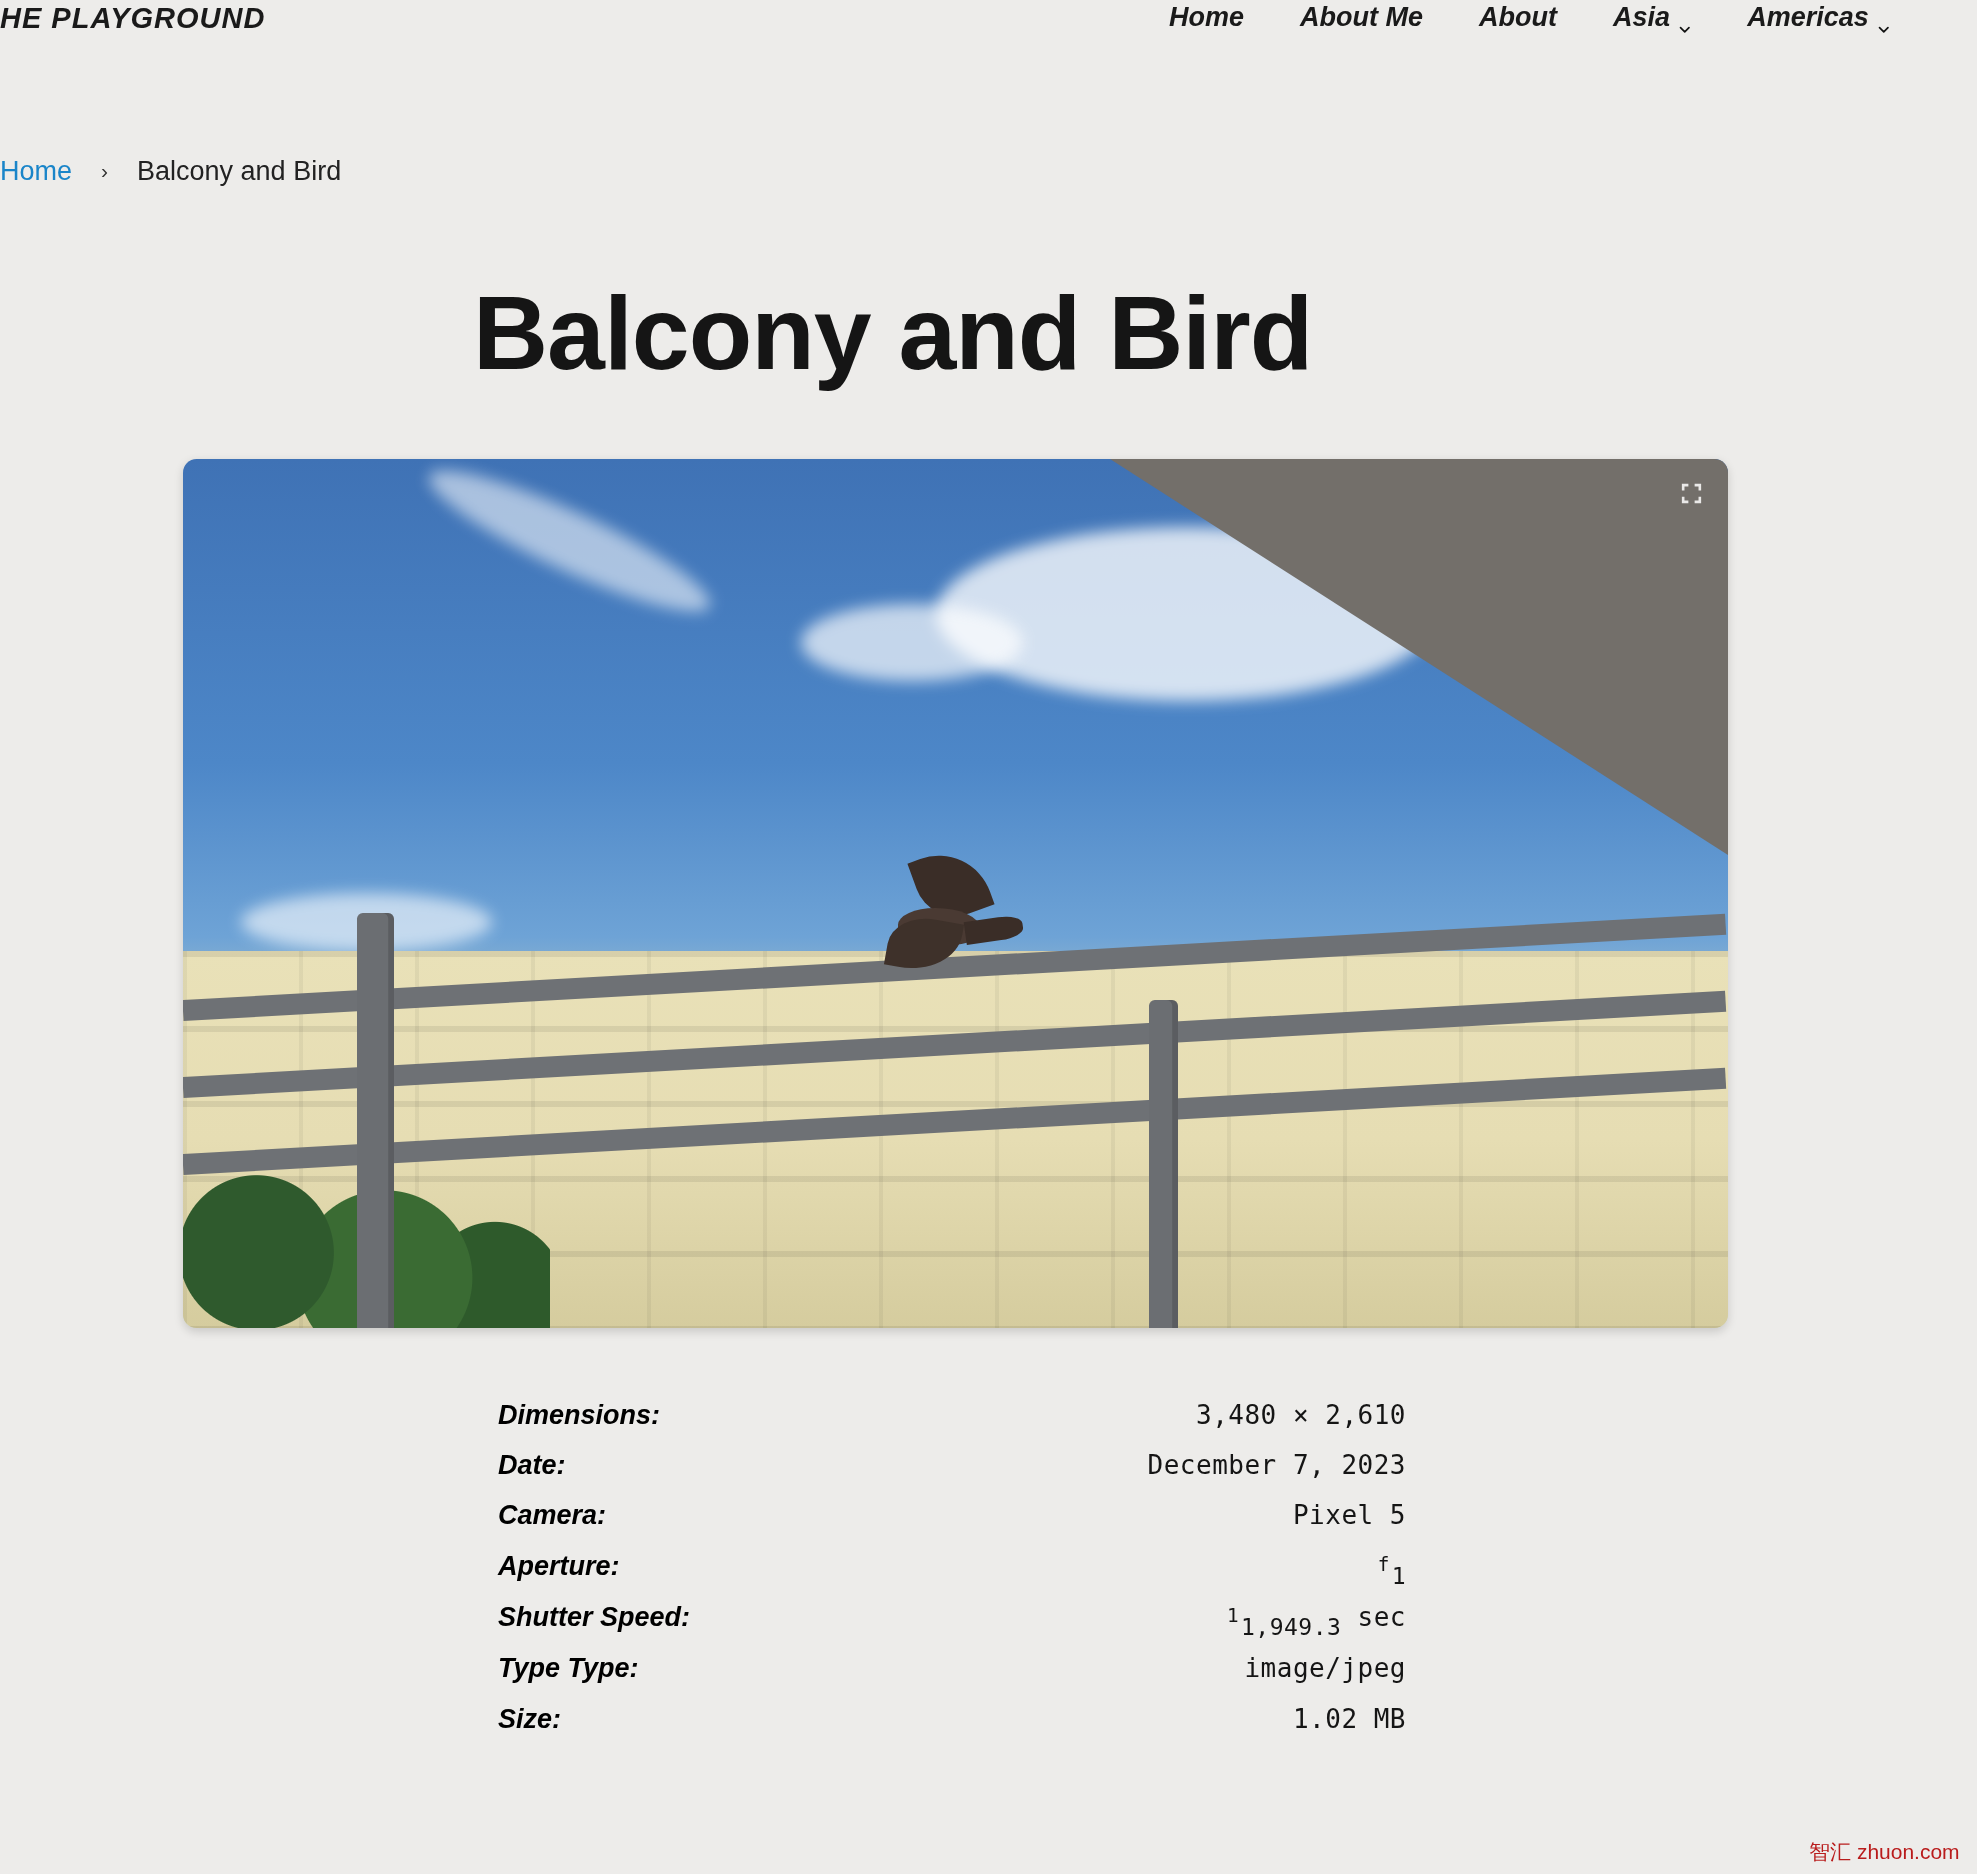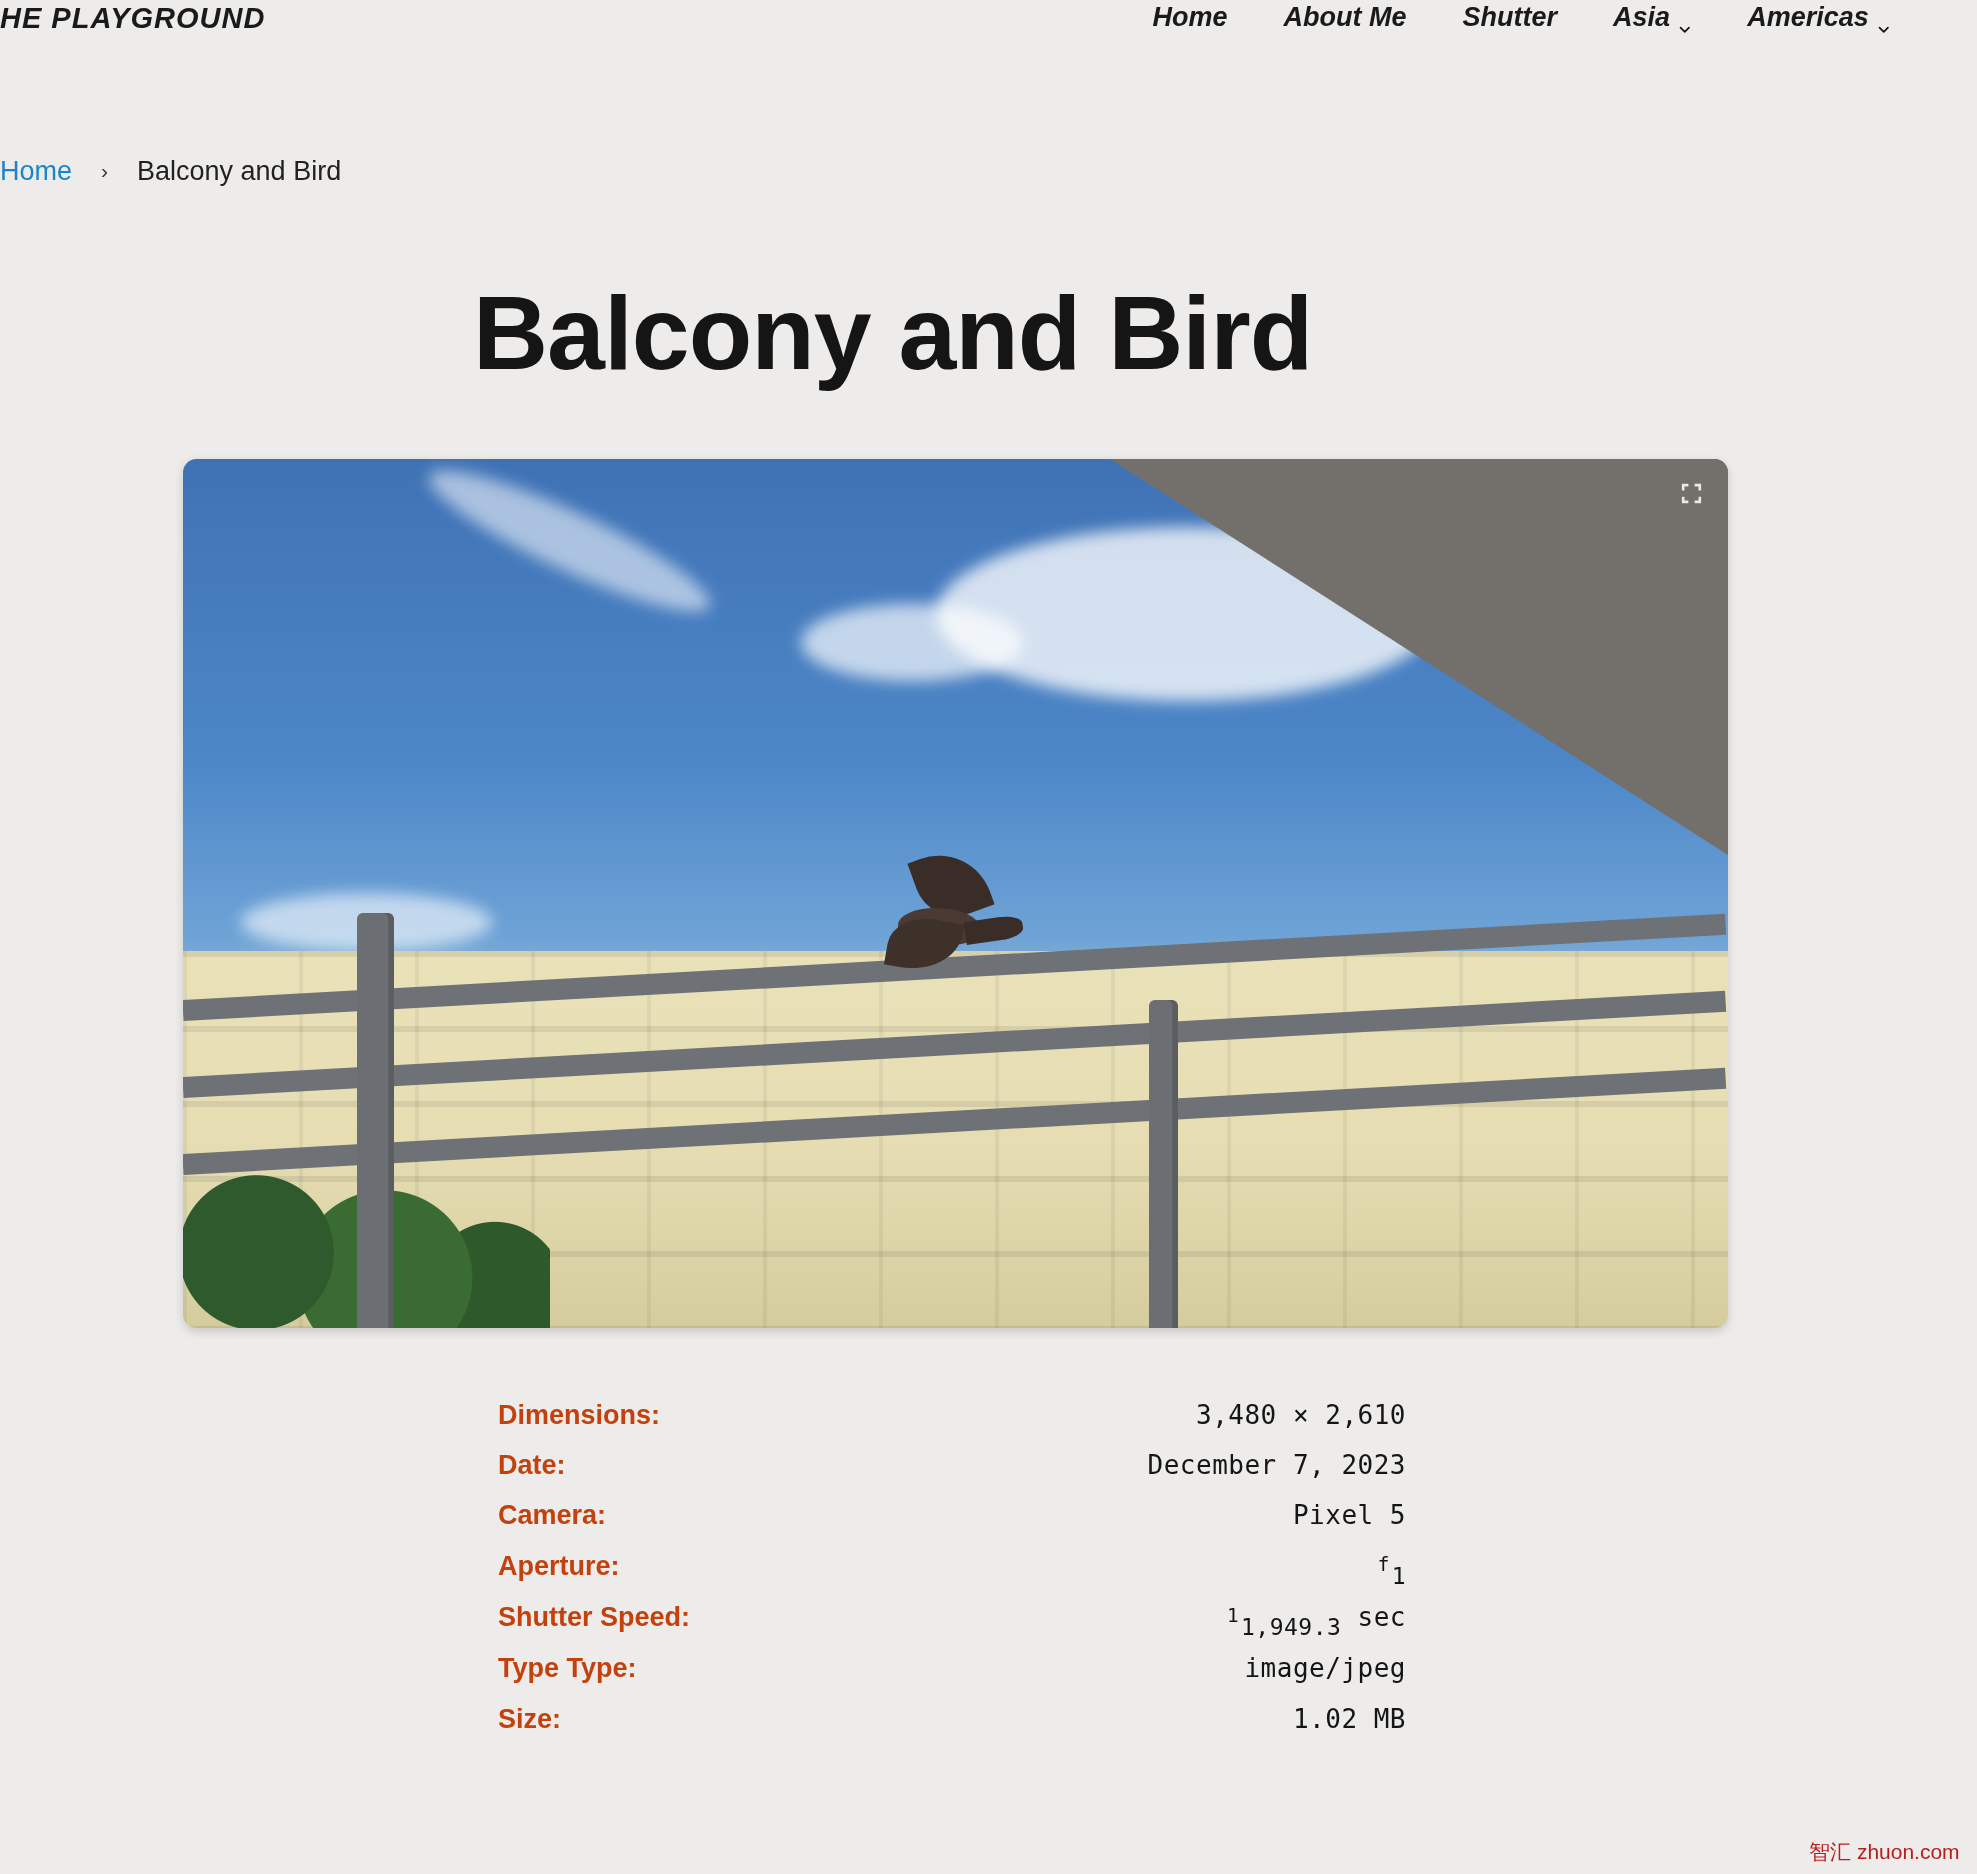--- a/index.html
+++ b/index.html
@@ -131,38 +131,38 @@
   }
   .fullscreen-btn svg{ width:25px; height:25px; stroke:#fff; stroke-width:2.5; fill:none;}
   .meta{
     margin: 62px 0 0 498px;
     width: 908px;
   }
   .meta-row{
     display:flex; justify-content:space-between; align-items:baseline;
     padding: 9.7px 0;
   }
-  .meta-label{ font-size:27px; font-weight:700; color:#c2410c;}
+  .meta-label{ font-size:27px; font-weight:700; color:#000000;font-style:italic;}
   .meta-value{ font-family: ui-monospace, "SF Mono", Menlo, Consolas, monospace; font-size:26px; letter-spacing:0.5px; color:#151515;}
   .frac{ display:inline-flex; align-items:flex-start; font-family: ui-monospace, Menlo, monospace;}
   .frac .num{ font-size:19.3px; position:relative; top:-3.9px; padding-right:1.9px;}
   .frac .den{ font-size:23px; position:relative; top:5.8px;}
   .watermark{
     position:absolute; bottom:7.7px; right:17.4px; color:#b91c1c; font-size:21px;
   }
 </style>
 </head>
 <body>
 
 <div class="topbar">
   <div class="brand">HE PLAYGROUND</div>
   <nav class="nav">
     <div class="nav-item">Home</div>
     <div class="nav-item">About Me</div>
-    <div class="nav-item">Shutter</div>
+    <div class="nav-item">About</div>
     <div class="nav-item">
       <span>Asia</span>
       <span class="chev">
         <svg viewBox="0 0 16 16">
             <path d="M3 5.5 L8 10.5 L13 5.5" stroke="#111" stroke-width="2" fill="none" stroke-linecap="round" stroke-linejoin="round"></path>
           </svg>
       </span>
     </div>
     <div class="nav-item">
       <span>Americas</span>

